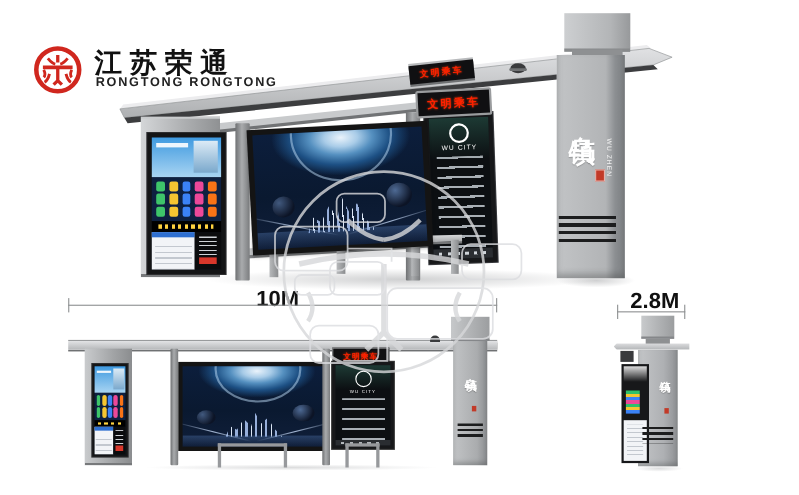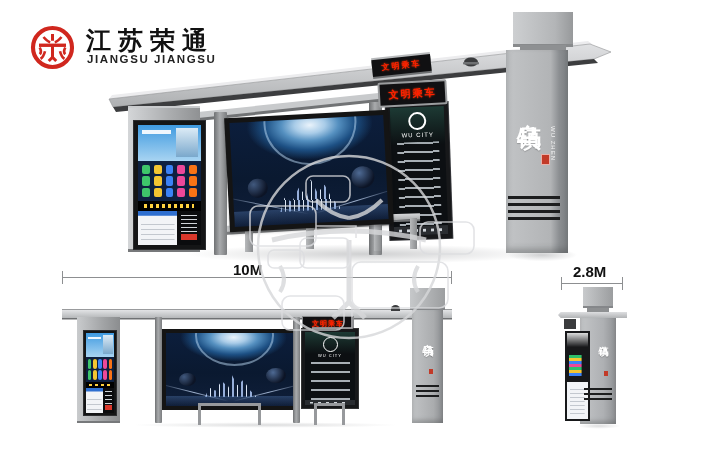--- a/index.html
+++ b/index.html
@@ -1,21 +1,21 @@
 <!DOCTYPE html>
 <html><head>
 <meta charset="utf-8">
 <style>
   html,body{margin:0;padding:0;background:#fff;}
   body{width:726px;height:450px;position:relative;overflow:hidden;
        font-family:"Liberation Sans","DejaVu Sans",sans-serif;}
   .abs{position:absolute;}
 
   
-  #logo{left:0;top:0;width:260px;height:85px;z-index:60;padding-left:12px;}
+  #logo{left:0;top:16px;width:260px;height:85px;z-index:60;padding-left:12px;}
   #logo-emblem{left:30px;top:25px;width:45px;height:45px;}
   #logo-cn{left:86px;top:24px;width:140px;font-size:25px;font-weight:700;color:#111;
            letter-spacing:7px;white-space:nowrap;font-family:"DejaVu Sans",sans-serif;}
   #logo-en{left:87px;top:53px;font-size:11.5px;font-weight:700;color:#222;letter-spacing:1.6px;white-space:nowrap;}
 
   
   #watermark{left:0;top:0;width:726px;height:450px;z-index:50;pointer-events:none;opacity:.8;}
 
   
   #main{left:0;top:0;width:726px;height:280px;z-index:5;}
@@ -120,21 +120,21 @@
   
   .bench-top{background:linear-gradient(180deg,#d6d8da,#a9abad);box-shadow:0 2px 0 #737577;z-index:8;}
   .bench-leg{background:linear-gradient(90deg,#b8babc,#8a8c8e);z-index:8;}
 
   
   .gshadow{background:radial-gradient(ellipse 50% 50% at 50% 50%, rgba(130,132,135,.38), rgba(130,132,135,0) 70%);z-index:4;}
 
   
   .dim-line{background:#8d8f91;height:1px;z-index:12;}
   .dim-tick{width:1px;background:#8d8f91;z-index:12;}
-  .dim-label{font-size:15px;font-weight:700;color:#111;z-index:12;white-space:nowrap;}
+  .dim-label{font-size:20px;font-weight:700;color:#111;z-index:12;white-space:nowrap;}
 
   
   #ef{left:55px;top:255px;width:402px;height:180px;z-index:8;}
   #ef .roof{left:7px;top:55px;width:390px;height:8px;
       background:linear-gradient(180deg,#e2e3e5,#b5b7b9);box-shadow:0 1.5px 0 #6f7173,0 -1px 0 #999b9d;}
   #ef .kcol{left:22px;top:62px;width:43px;height:106px;
       background:linear-gradient(90deg,#c9cbcd,#a2a4a6 60%,#8b8d8f);box-shadow:inset 0 -2px 0 #77797b;}
   #ef .kscr{left:29px;top:76px;width:28px;height:80px;background:#141516;padding:2px;box-shadow:0 0 0 1px #2c2d2f;}
   #ef .post{top:62px;width:7px;height:106px;}
   #ef .adf{left:107px;top:74px;width:130px;height:73px;background:#141414;padding:4px;}
@@ -184,21 +184,21 @@
   <svg class="abs" id="logo-emblem" viewBox="0 0 60 60" width="45" height="45">
     <circle cx="30" cy="30" r="26" fill="none" stroke="#d0271e" stroke-width="5.5"></circle>
     <path d="M30 12 v9" stroke="#d0271e" stroke-width="4" fill="none"></path>
     <path d="M18 16 q5 6 9 7 M42 16 q-5 6 -9 7" stroke="#d0271e" stroke-width="3.5" fill="none"></path>
     <path d="M12 27 h36" stroke="#d0271e" stroke-width="4.5" fill="none"></path>
     <path d="M13 30 q3 6 0 9 M47 30 q-3 6 0 9" stroke="#d0271e" stroke-width="3.5" fill="none"></path>
     <path d="M30 27 v16 l-5 5 M30 43 l5 5" stroke="#d0271e" stroke-width="4" fill="none"></path>
     <path d="M20 35 q-2 8 -6 10 M40 35 q2 8 6 10" stroke="#d0271e" stroke-width="3.5" fill="none"></path>
   </svg>
   <div class="abs" id="logo-cn">江苏荣通</div>
-  <div class="abs" id="logo-en">JIANGSU JIANGSU</div>
+  <div class="abs" id="logo-en">RONGTONG RONGTONG</div>
 </div>
 
 <div class="abs" id="main">
 
   <div class="abs gshadow" style="left:110px;top:240px;width:510px;height:28px;"></div>
   <div class="abs gshadow" style="left:492px;top:246px;width:100px;height:18px;"></div>
 
   <svg class="abs" id="roof-svg" viewBox="0 0 726 280">
     <defs>
       <linearGradient id="gFascia" x1="0" y1="0" x2="0" y2="1">

